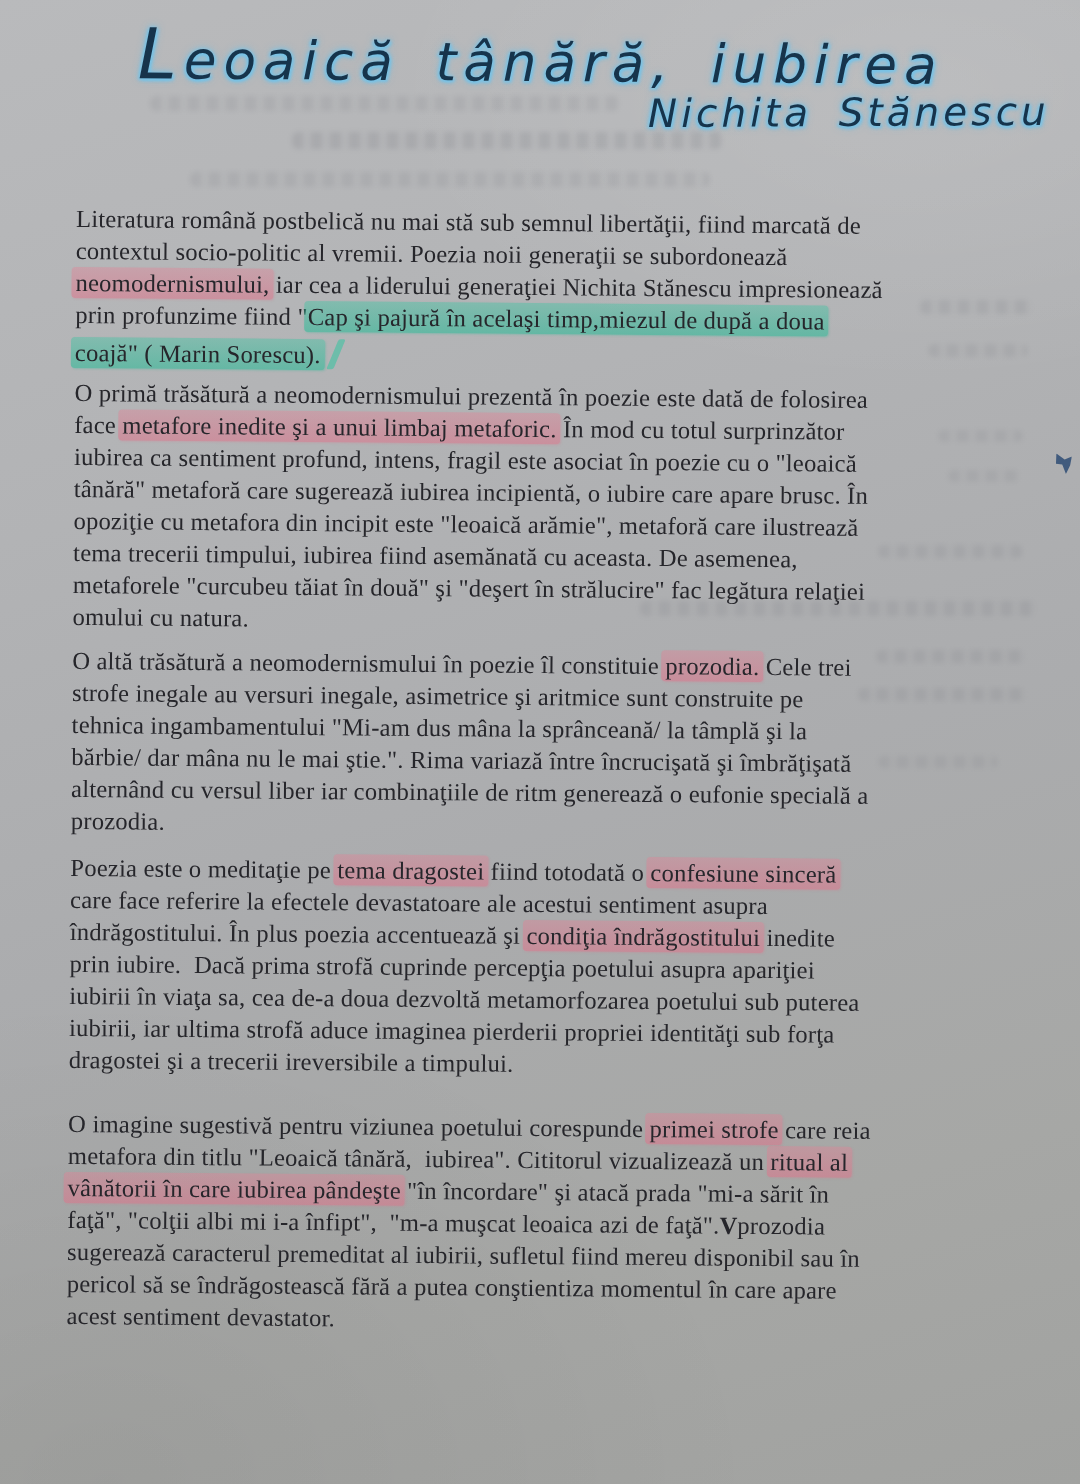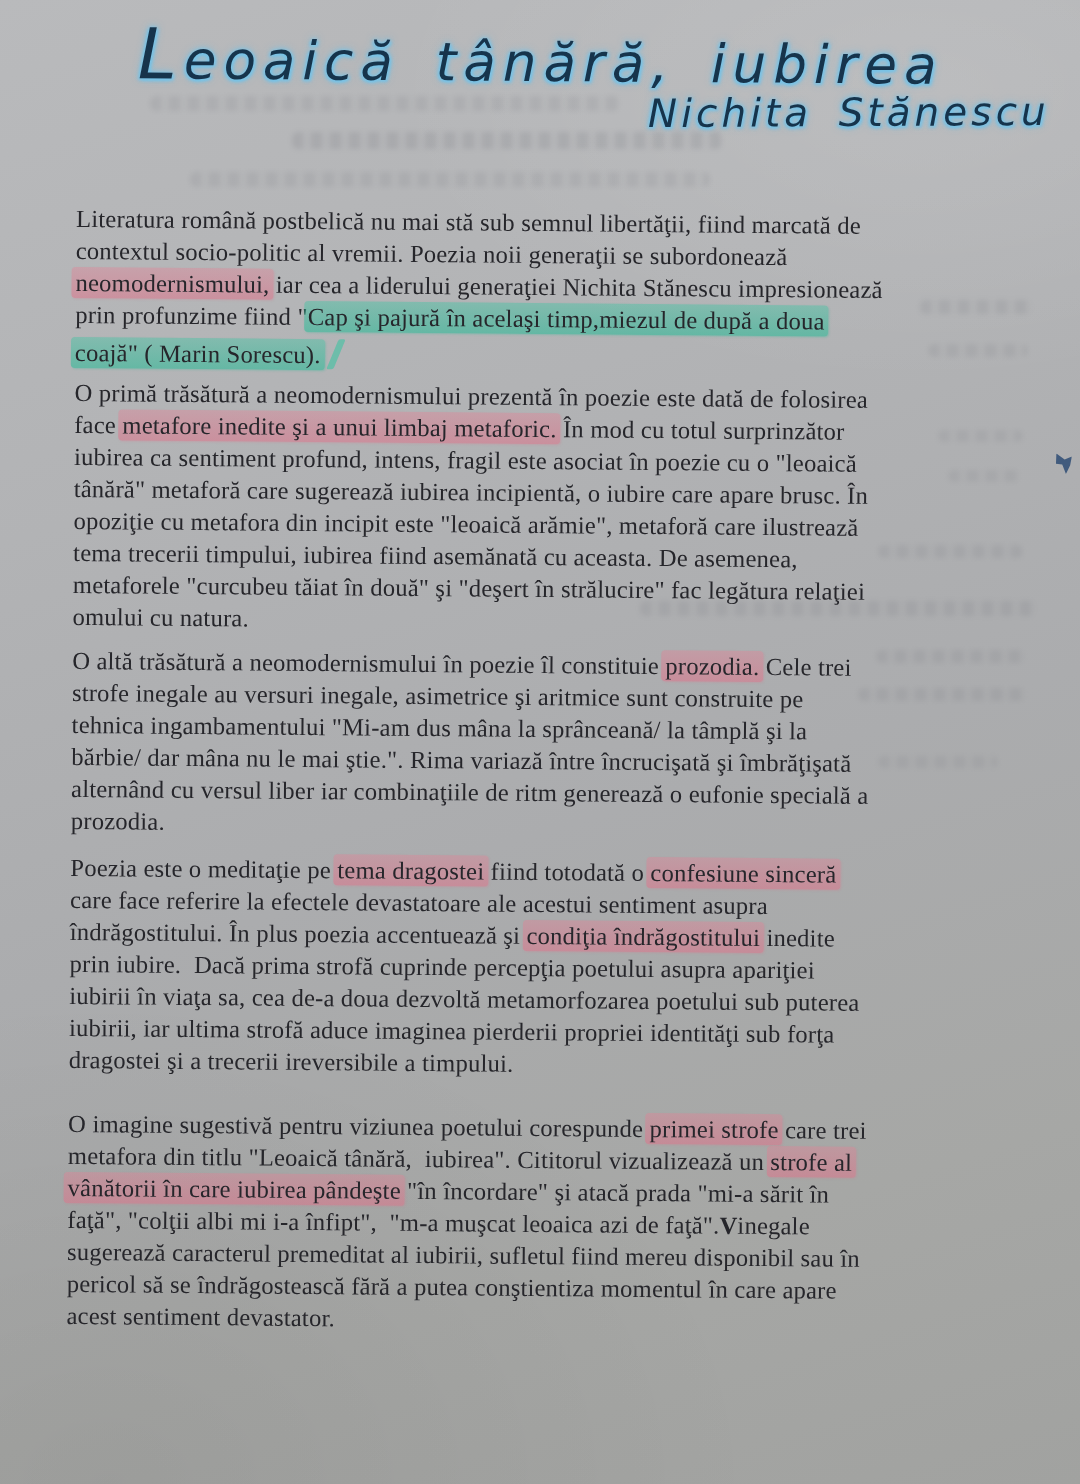--- a/index.html
+++ b/index.html
@@ -147,23 +147,23 @@
     <div class="para para-4">
       <div class="line"><span class="seg">Poezia este o meditaţie pe </span><span class="seg hl-pink">tema dragostei</span><span class="seg"> fiind totodată o </span><span class="seg hl-pink">confesiune sinceră</span></div>
       <div class="line"><span class="seg">care face referire la efectele devastatoare ale acestui sentiment asupra</span></div>
       <div class="line"><span class="seg">îndrăgostitului. În plus poezia accentuează şi </span><span class="seg hl-pink">condiţia îndrăgostitului</span><span class="seg"> inedite</span></div>
       <div class="line"><span class="seg">prin iubire.  Dacă prima strofă cuprinde percepţia poetului asupra apariţiei</span></div>
       <div class="line"><span class="seg">iubirii în viaţa sa, cea de-a doua dezvoltă metamorfozarea poetului sub puterea</span></div>
       <div class="line"><span class="seg">iubirii, iar ultima strofă aduce imaginea pierderii propriei identităţi sub forţa</span></div>
       <div class="line"><span class="seg">dragostei şi a trecerii ireversibile a timpului.</span></div>
     </div>
     <div class="para para-5">
-      <div class="line"><span class="seg">O imagine sugestivă pentru viziunea poetului corespunde </span><span class="seg hl-pink">primei strofe</span><span class="seg"> care trei</span></div>
-      <div class="line"><span class="seg">metafora din titlu "Leoaică tânără,  iubirea". Cititorul vizualizează un </span><span class="seg hl-pink">strofe al</span></div>
+      <div class="line"><span class="seg">O imagine sugestivă pentru viziunea poetului corespunde </span><span class="seg hl-pink">primei strofe</span><span class="seg"> care reia</span></div>
+      <div class="line"><span class="seg">metafora din titlu "Leoaică tânără,  iubirea". Cititorul vizualizează un </span><span class="seg hl-pink">ritual al</span></div>
       <div class="line"><span class="seg hl-pink">vânătorii în care iubirea pândeşte</span><span class="seg"> "în încordare" şi atacă prada "mi-a sărit în</span></div>
-      <div class="line"><span class="seg">faţă", "colţii albi mi i-a înfipt",  "m-a muşcat leoaica azi de faţă".</span><span class="seg b">V</span><span class="seg">inegale</span></div>
+      <div class="line"><span class="seg">faţă", "colţii albi mi i-a înfipt",  "m-a muşcat leoaica azi de faţă".</span><span class="seg b">V</span><span class="seg">prozodia</span></div>
       <div class="line"><span class="seg">sugerează caracterul premeditat al iubirii, sufletul fiind mereu disponibil sau în</span></div>
       <div class="line"><span class="seg">pericol să se îndrăgostească fără a putea conştientiza momentul în care apare</span></div>
       <div class="line"><span class="seg">acest sentiment devastator.</span></div>
     </div>
   </div>
 
 <div class="pen-mark"></div>
 
 </body></html>

